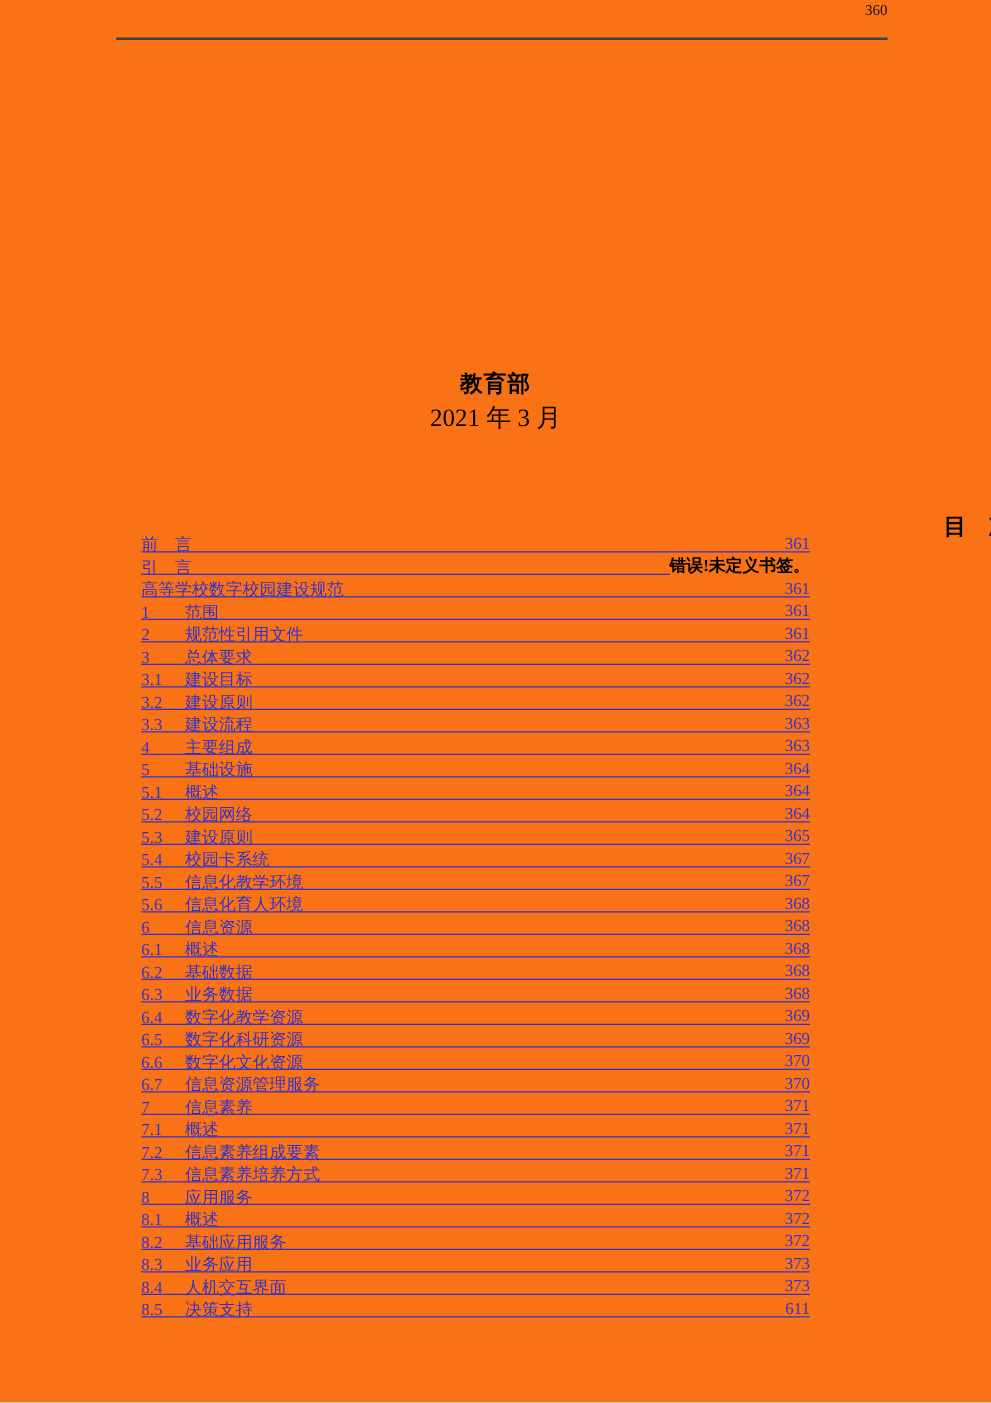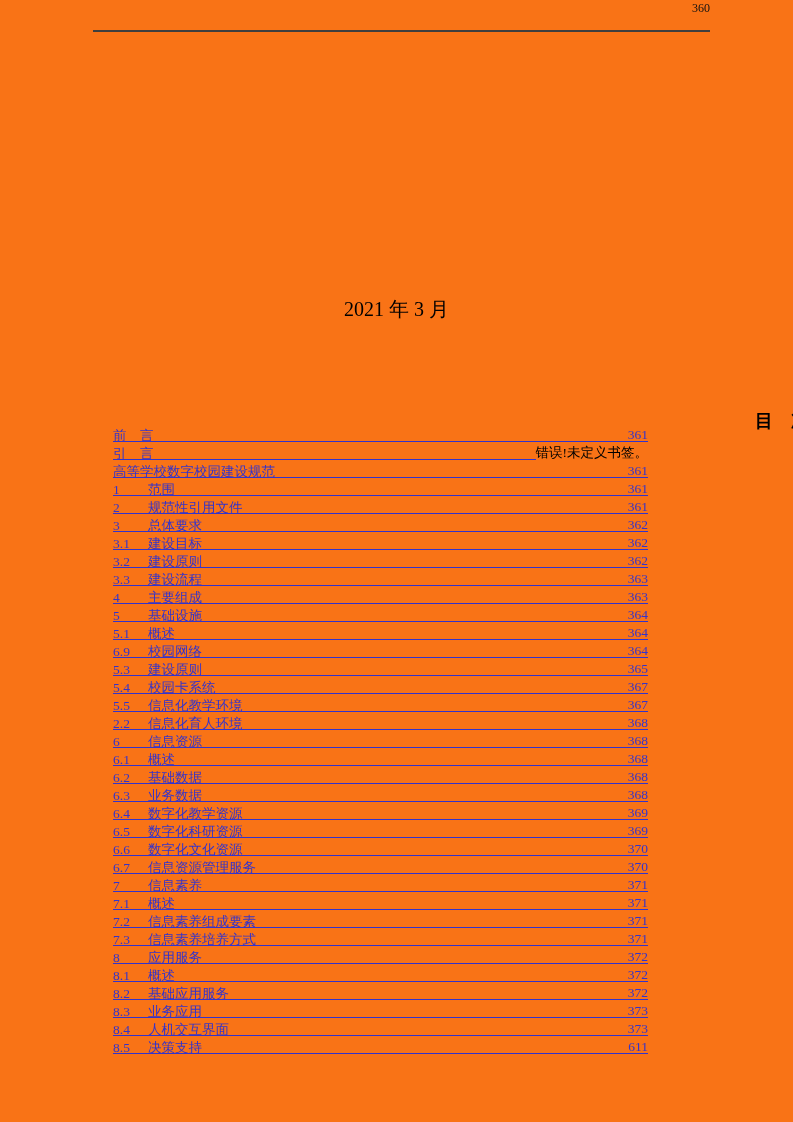--- a/index.html
+++ b/index.html
@@ -77,32 +77,33 @@
     background-position:left bottom 3px;
   }
   .toc-page{
     flex:0 0 auto;position:relative;
   }
   .toc-page::after{
     content:"";position:absolute;left:0;right:0;bottom:2px;
     border-bottom:1px solid var(--link);
   }
   .toc-page.error{
-    color:#000;font-weight:normal;
+    color:#000;font-weight:bold;
   }
   .toc-page.error::after{border-bottom:none;}
 </style>
 </head>
 <body>
 
 <div class="sheet">
   <div class="page-num">360</div>
   <div class="header-rule"></div>
 
   <div class="front-block">
+    <div class="publisher">教育部</div>
     <div class="date">2021 年 3 月</div>
   </div>
 
   <h1 class="toc-title">目　次</h1>
 
   <div id="toc-list" class="toc">
       <div class="toc-row">
         <span class="toc-link">
           <span class="toc-label">前　言</span>
           <span class="toc-leader dense"></span>
@@ -190,21 +191,21 @@
       <div class="toc-row">
         <span class="toc-link">
           <span class="toc-num">5.1</span>
           <span class="toc-label">概述</span>
           <span class="toc-leader spaced"></span>
         </span>
         <span class="toc-page">364</span>
       </div>
       <div class="toc-row">
         <span class="toc-link">
-          <span class="toc-num">6.9</span>
+          <span class="toc-num">5.2</span>
           <span class="toc-label">校园网络</span>
           <span class="toc-leader spaced"></span>
         </span>
         <span class="toc-page">364</span>
       </div>
       <div class="toc-row">
         <span class="toc-link">
           <span class="toc-num">5.3</span>
           <span class="toc-label">建设原则</span>
           <span class="toc-leader spaced"></span>
@@ -222,21 +223,21 @@
       <div class="toc-row">
         <span class="toc-link">
           <span class="toc-num">5.5</span>
           <span class="toc-label">信息化教学环境</span>
           <span class="toc-leader spaced"></span>
         </span>
         <span class="toc-page">367</span>
       </div>
       <div class="toc-row">
         <span class="toc-link">
-          <span class="toc-num">2.2</span>
+          <span class="toc-num">5.6</span>
           <span class="toc-label">信息化育人环境</span>
           <span class="toc-leader spaced"></span>
         </span>
         <span class="toc-page">368</span>
       </div>
       <div class="toc-row">
         <span class="toc-link">
           <span class="toc-num">6</span>
           <span class="toc-label">信息资源</span>
           <span class="toc-leader dense"></span>

